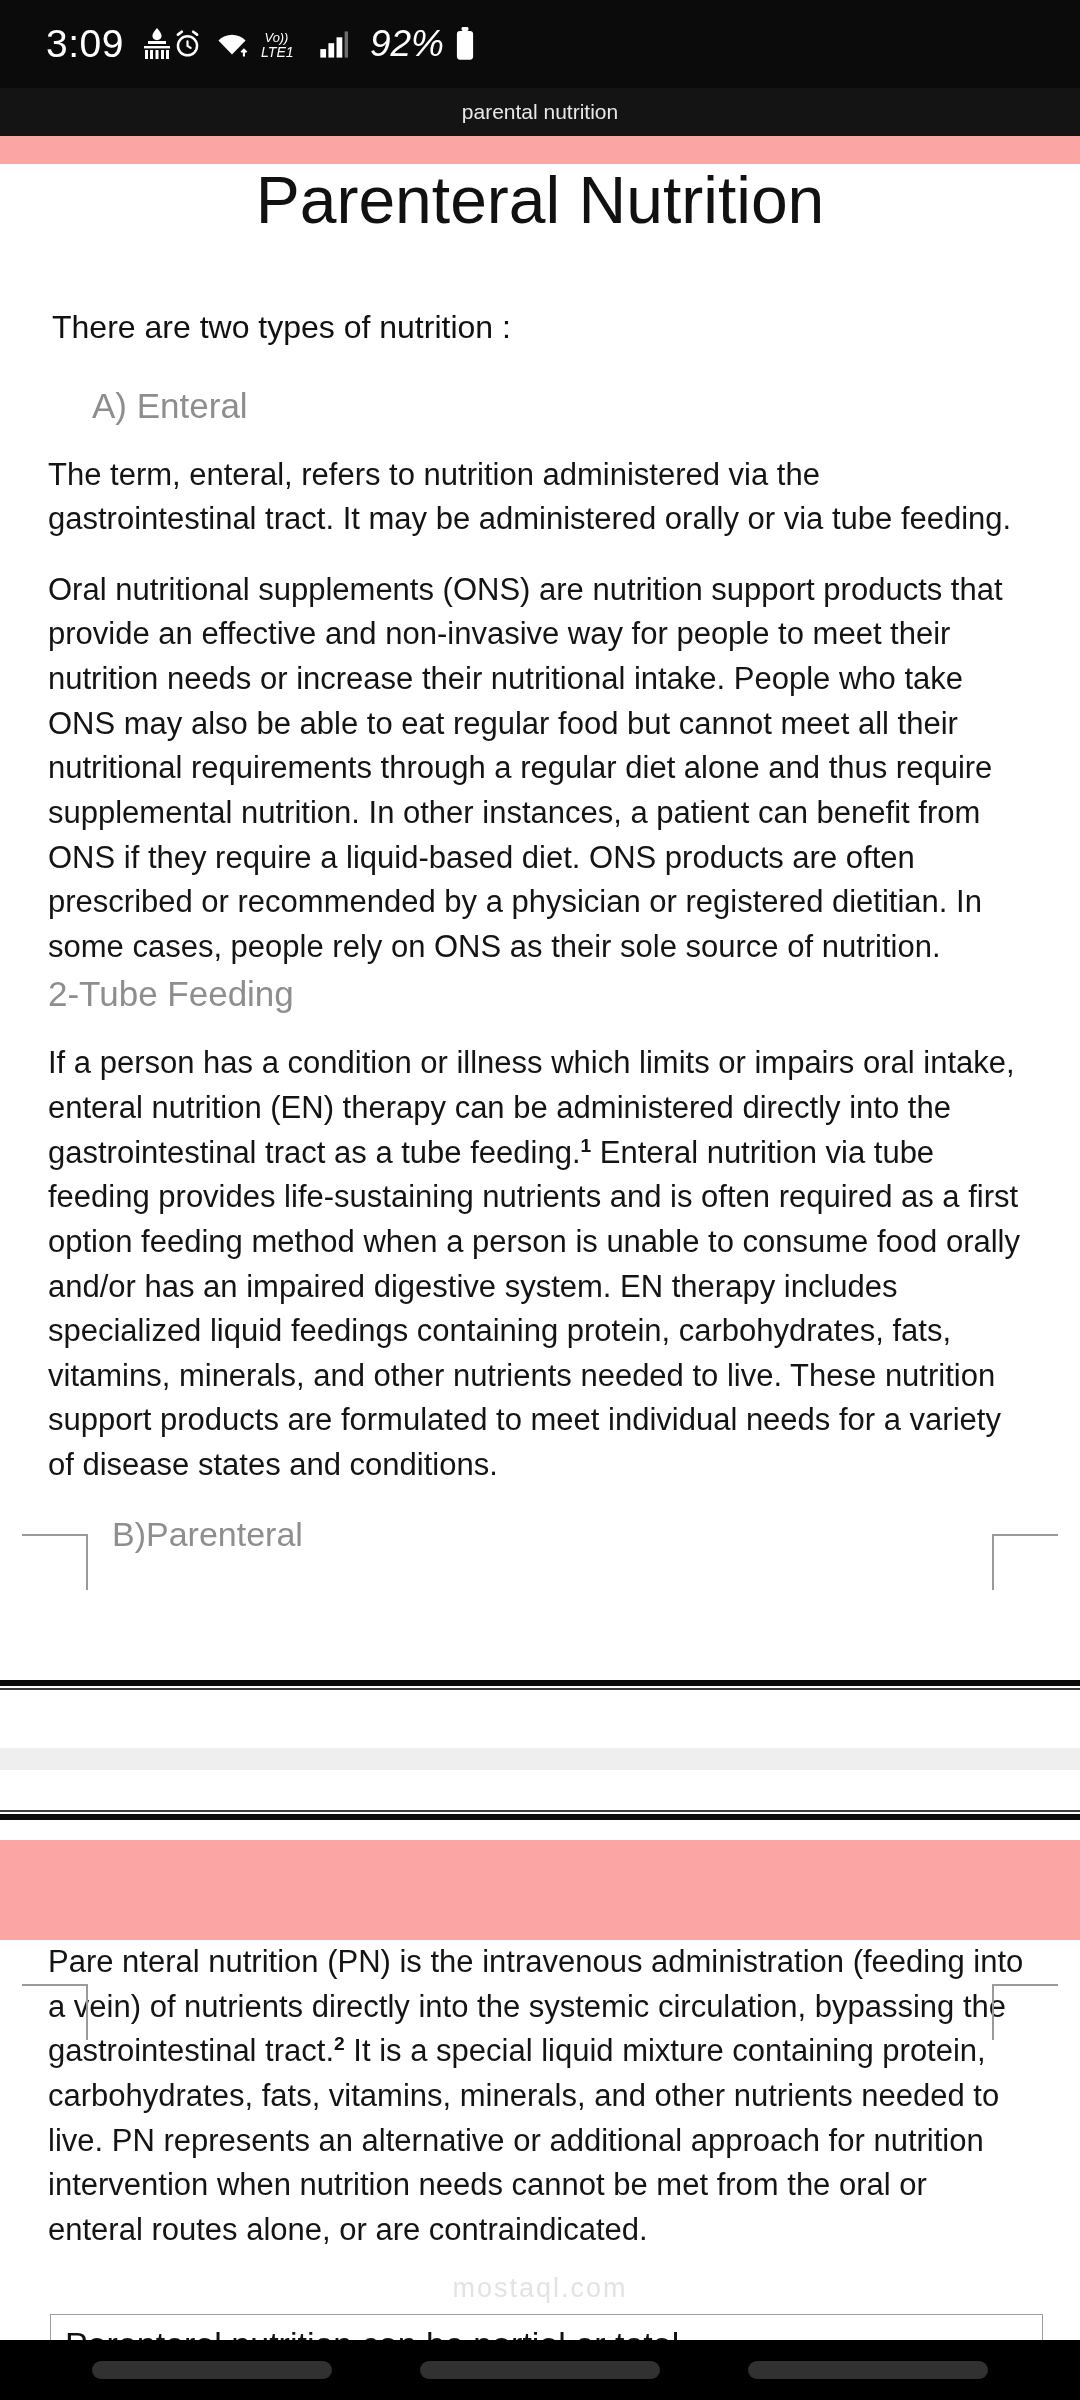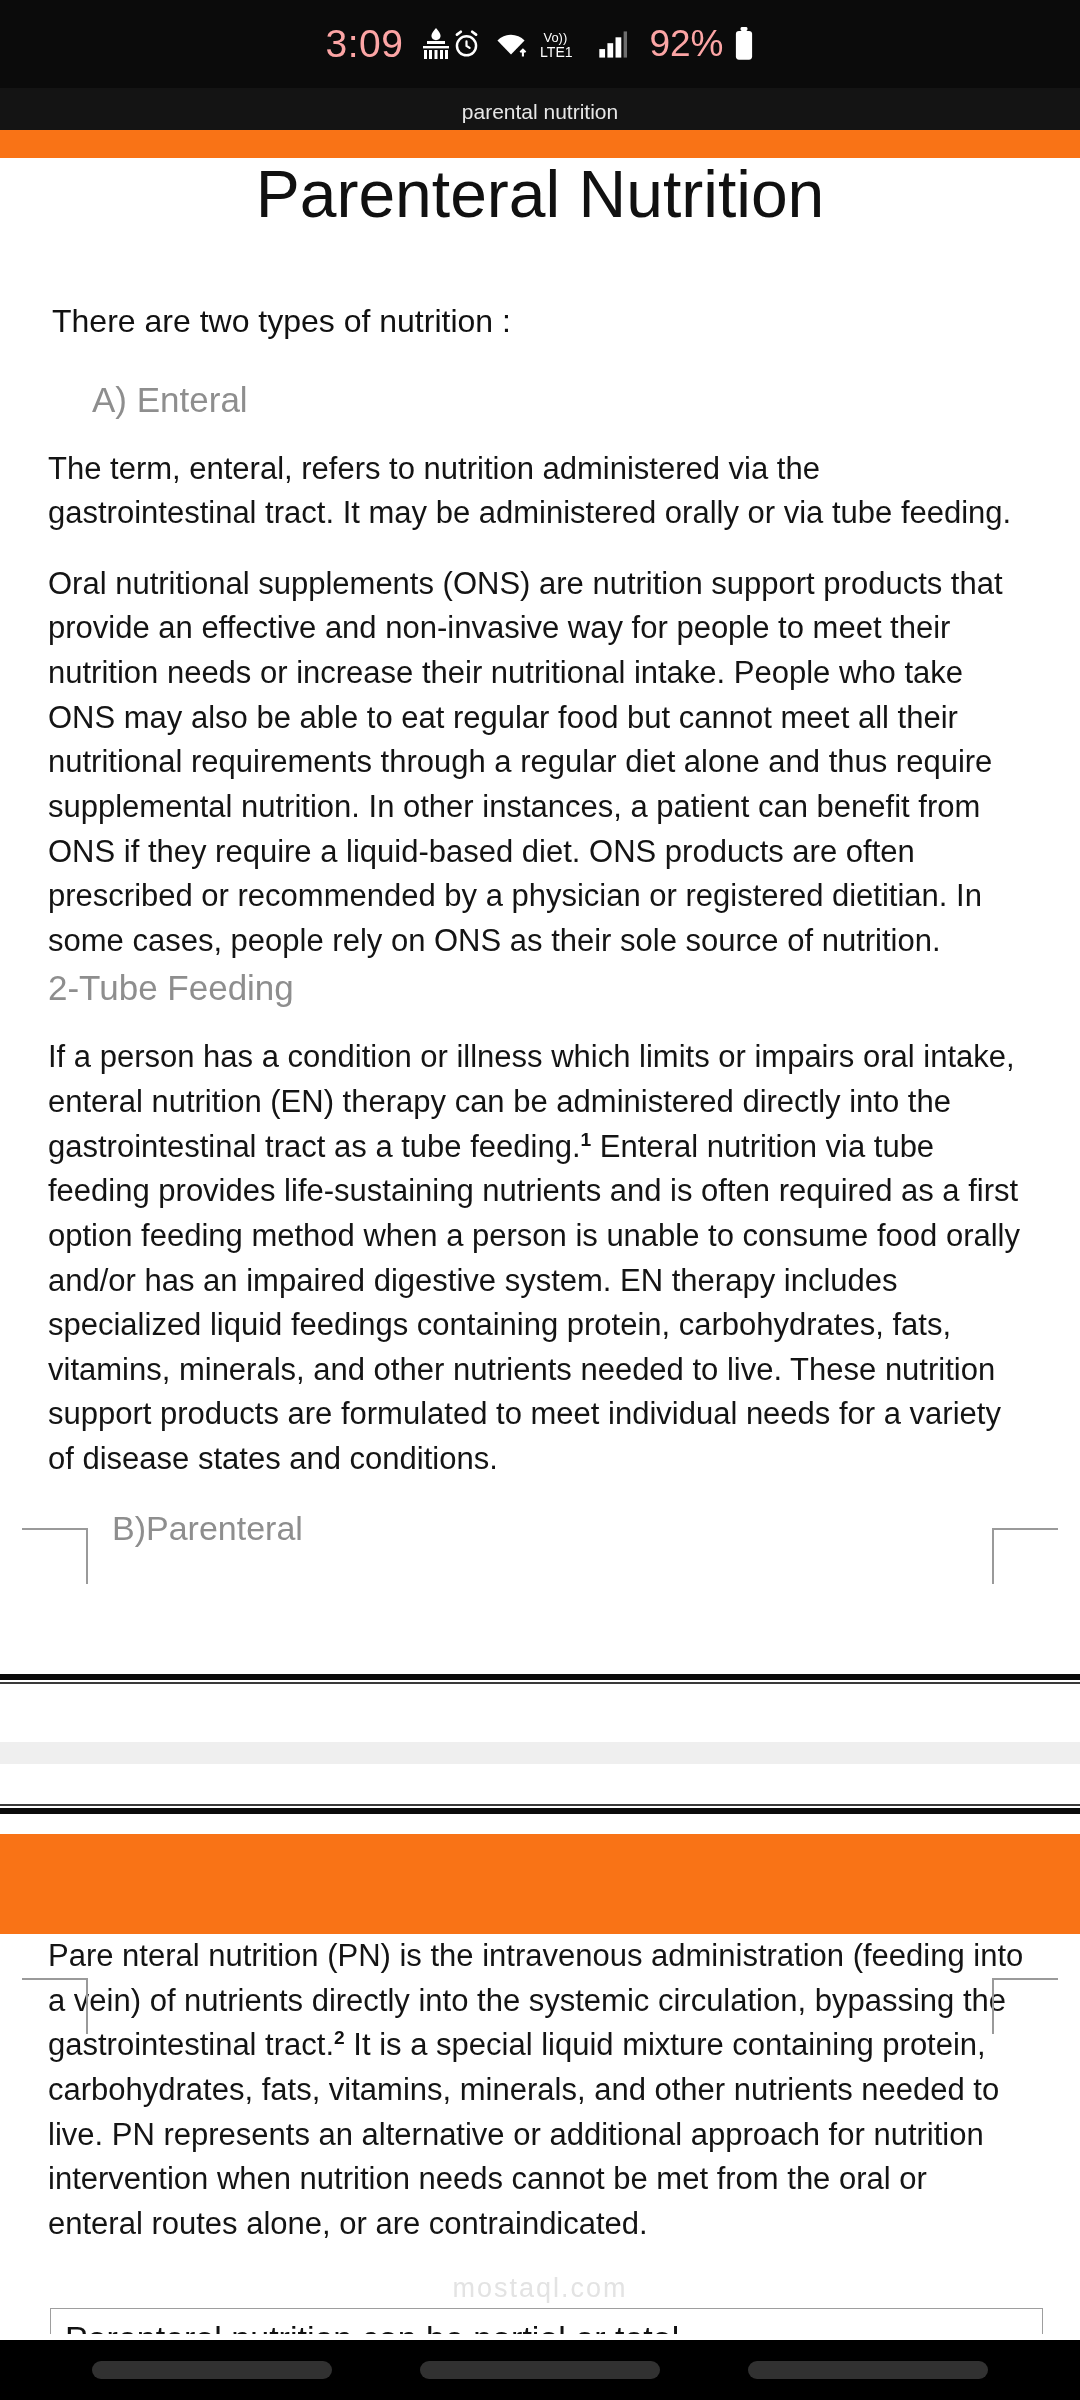--- a/index.html
+++ b/index.html
@@ -4,44 +4,44 @@
 <style>
   * { margin:0; padding:0; box-sizing:border-box; }
   html,body{ width:1080px; height:2400px; background:#fff;
     font-family:"Liberation Sans", sans-serif; }
 
   .screen{ position:relative; width:1080px; height:2400px; overflow:hidden; background:#fff; }
 
   
   .statusbar{
     position:absolute; left:0; top:0; width:1080px; height:88px;
-    background:#0b0b0b; color:#fca5a5;
-    display:flex; align-items:center; justify-content:center;
+    background:#0b0b0b; color:#ffffff;
+    display:flex; align-items:center; justify-content:flex-start;
     padding:0 46px;
   }
   .sb-left{ display:flex; align-items:center; gap:18px; }
   .sb-clock{ font-size:39px; letter-spacing:.5px; }
-  .sb-right{ display:flex; align-items:center; gap:11px; }
+  .sb-right{ display:flex; align-items:center; gap:11px;font-style:italic; }
   .sb-batt-txt{ font-size:37px; margin-left:6px; }
 
   .ic{ display:inline-block; line-height:0; }
   .mosque-ic svg{ display:block; }
 
   
   .titlebar{
     position:absolute; left:0; top:88px; width:1080px; height:48px;
     background:#141414; color:#e8e8e8;
     display:flex; align-items:center; justify-content:center;
   }
   .titlebar span{ font-size:21px; }
 
   
   .docview{
-    position:absolute; left:0; top:130px; width:1080px; height:2204px;
-    background:#f97316; overflow:hidden;
+    position:absolute; left:0; top:136px; width:1080px; height:2204px;
+    background:#fca5a5; overflow:hidden;
   }
 
   
   .page{ position:relative; width:1080px; background:#fff; }
   .page1{ height:1516px; }
 
   .doc-title{
     text-align:center; color:#111;
     font-size:66px; font-weight:400; line-height:1.1;
     margin-top:28px;

